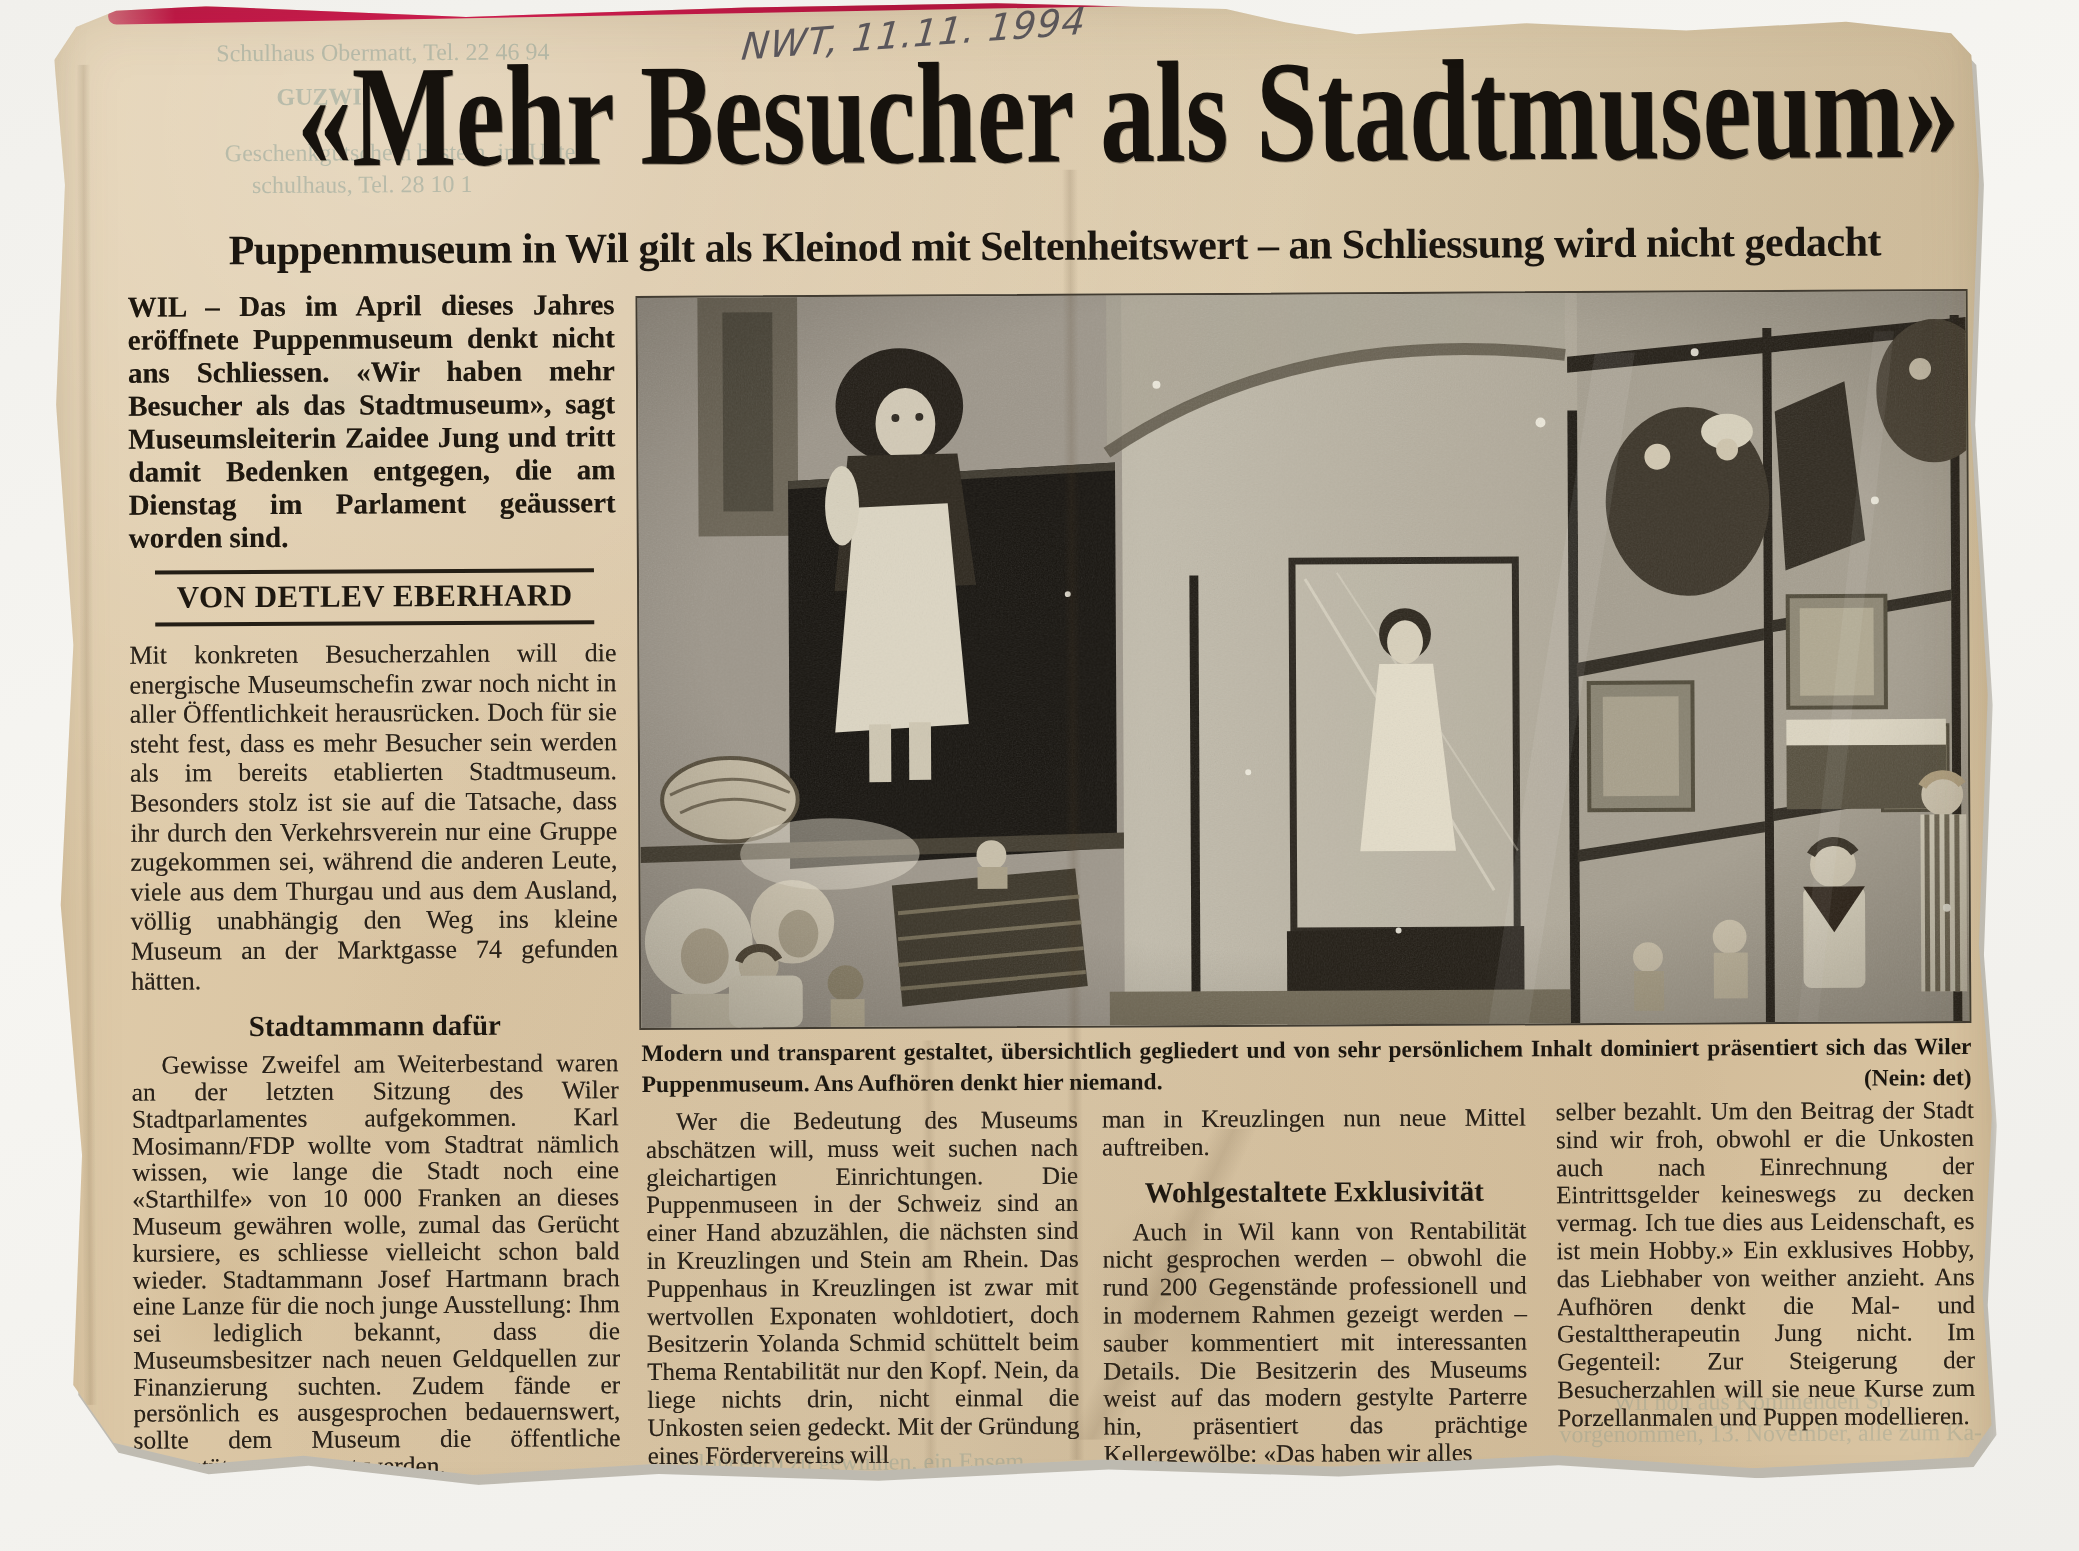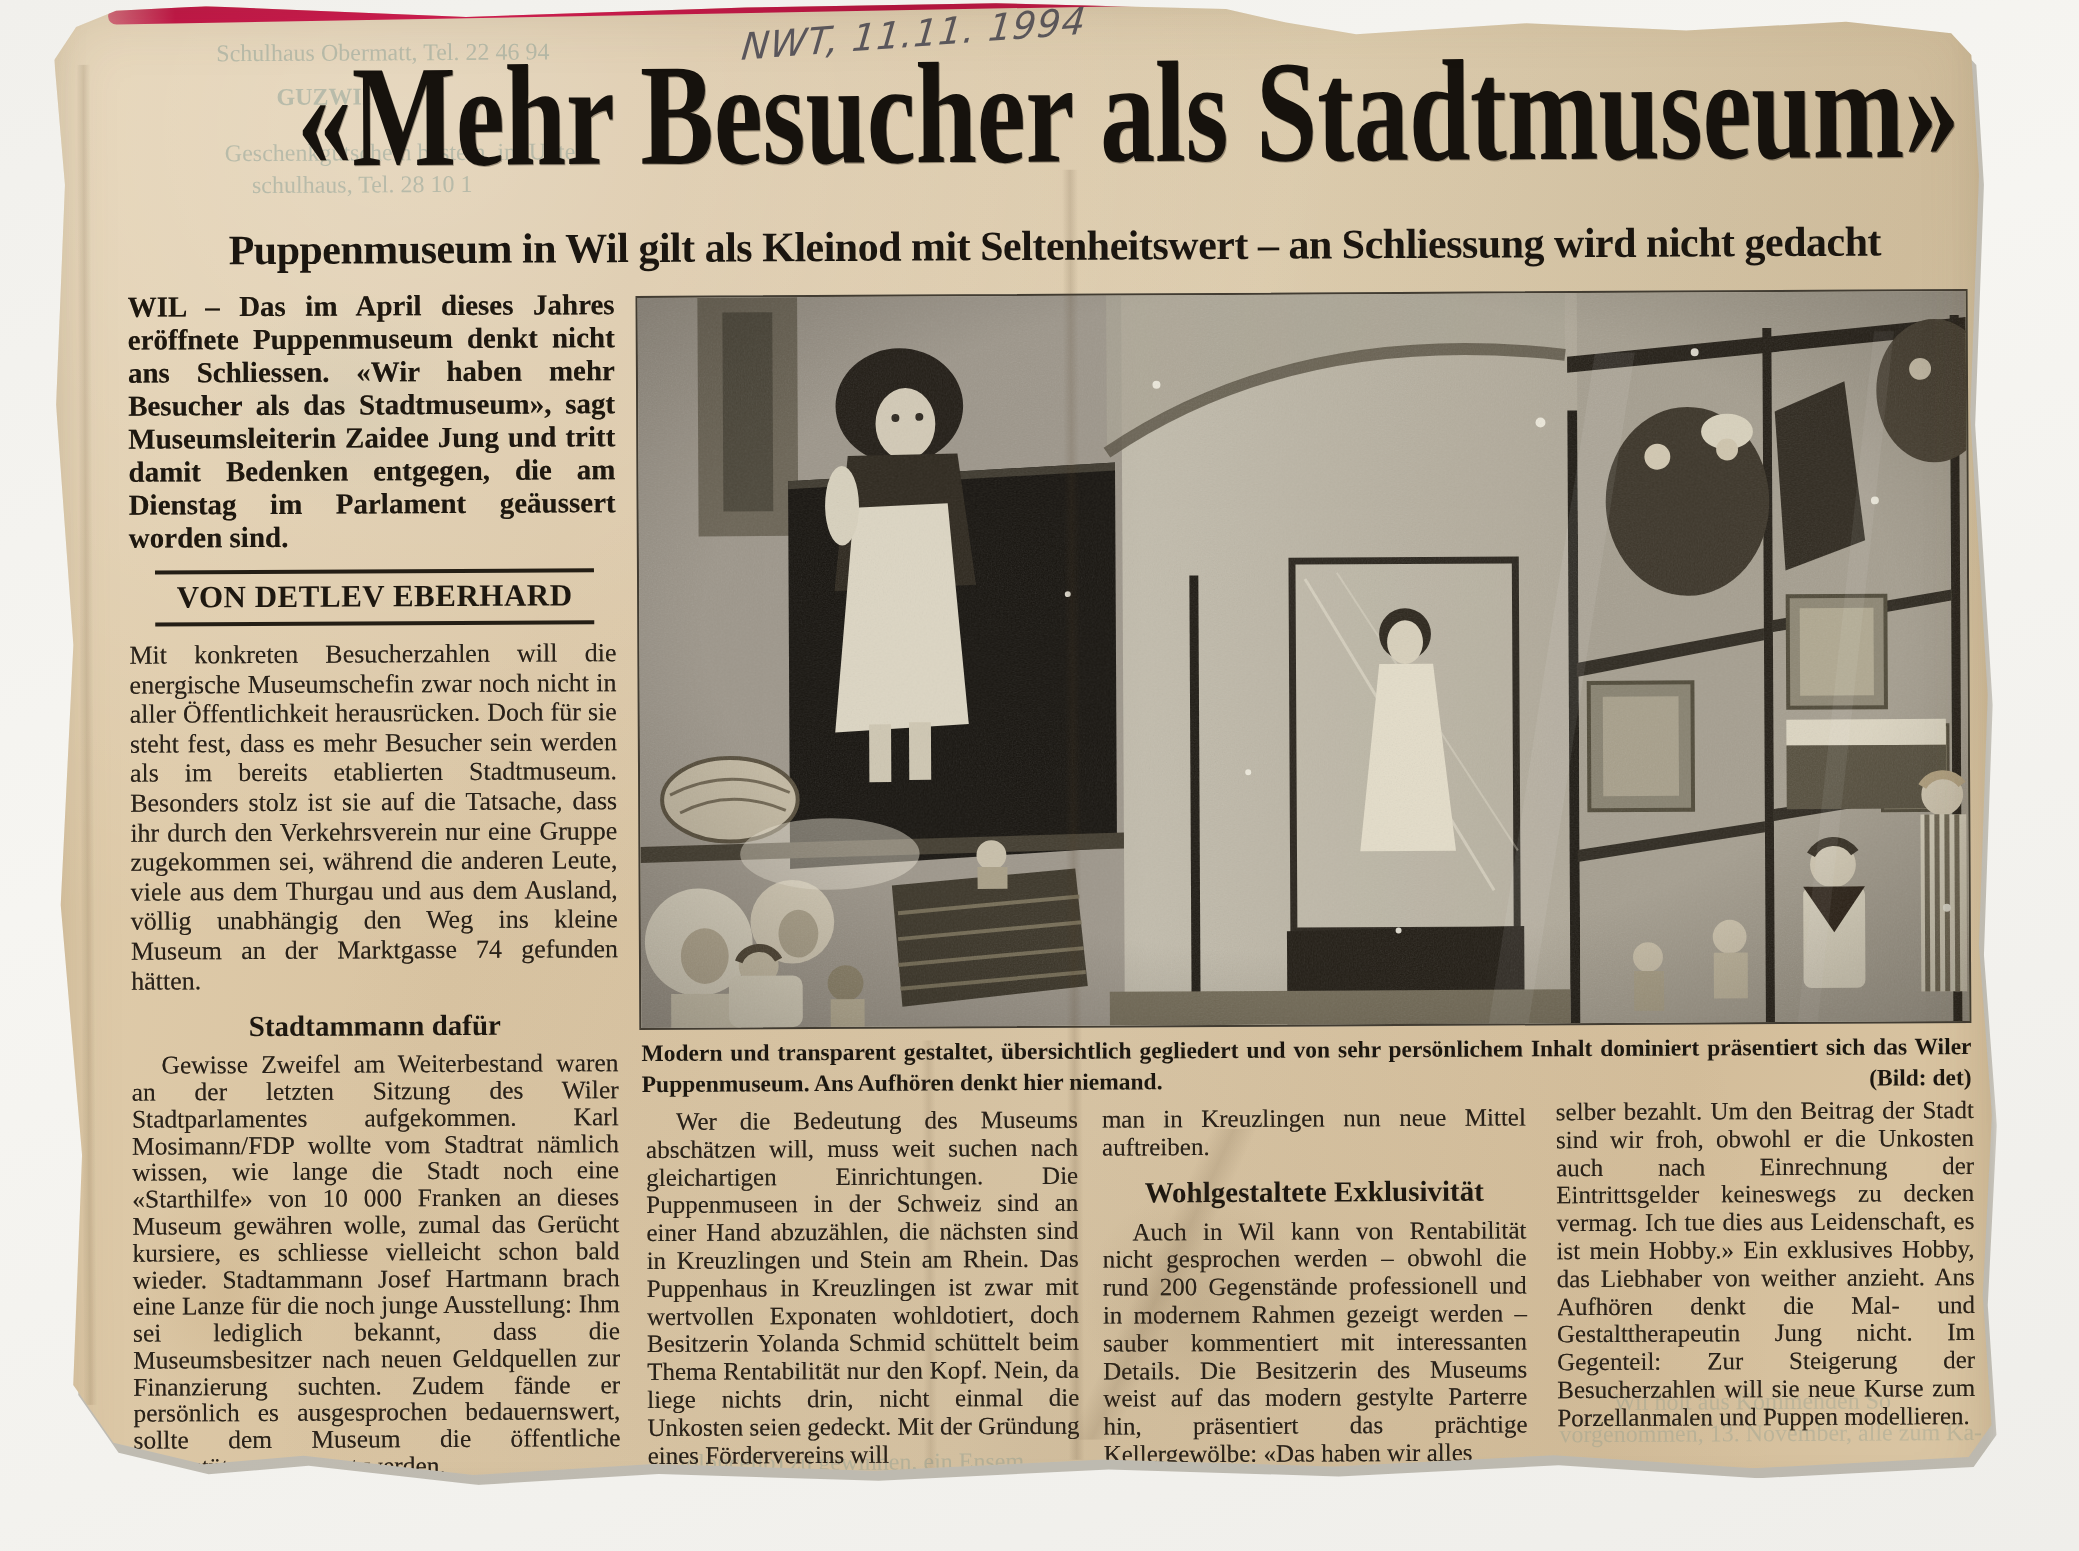--- a/index.html
+++ b/index.html
@@ -235,21 +235,21 @@
         <circle cx="1310" cy="620" r="4"></circle>
           <circle cx="610" cy="480" r="3"></circle>
       </g>
       <rect width="1332" height="734" fill="url(#vig)"></rect>
       <rect width="1332" height="734" filter="url(#nz)" opacity="0.16"></rect>
     </svg>
   </div>
 
   <div class="caption">
     <span>Modern und transparent gestaltet, übersichtlich gegliedert und von sehr persönlichem Inhalt dominiert präsentiert sich das Wiler Puppenmuseum. Ans Aufhören denkt hier niemand.</span>
-    <span class="credit">(Bild: det)</span>
+    <span class="credit">(Nein: det)</span>
   </div>
 
   <div class="col" id="col2">
     <p class="bcol indent">Wer die Bedeutung des Museums abschätzen will, muss weit suchen nach gleichartigen Einrichtungen. Die Puppenmuseen in der Schweiz sind an einer Hand abzuzählen, die nächsten sind in Kreuzlingen und Stein am Rhein. Das Puppenhaus in Kreuzlingen ist zwar mit wertvollen Exponaten wohldotiert, doch Besitzerin Yolanda Schmid schüttelt beim Thema Rentabilität nur den Kopf. Nein, da liege nichts drin, nicht einmal die Unkosten seien gedeckt. Mit der Gründung eines Fördervereins will</p>
   </div>
   <div class="col" id="col3">
     <p class="bcol">man in Kreuzlingen nun neue Mittel auftreiben.</p>
     <h3 class="crosshead">Wohlgestaltete Exklusivität</h3>
     <p class="bcol indent">Auch in Wil kann von Rentabilität nicht gesprochen werden – obwohl die rund 200 Gegenstände professionell und in modernem Rahmen gezeigt werden – sauber kommentiert mit interessanten Details. Die Besitzerin des Museums weist auf das modern gestylte Parterre hin, präsentiert das prächtige Kellergewölbe: «Das haben wir alles</p>
   </div>

